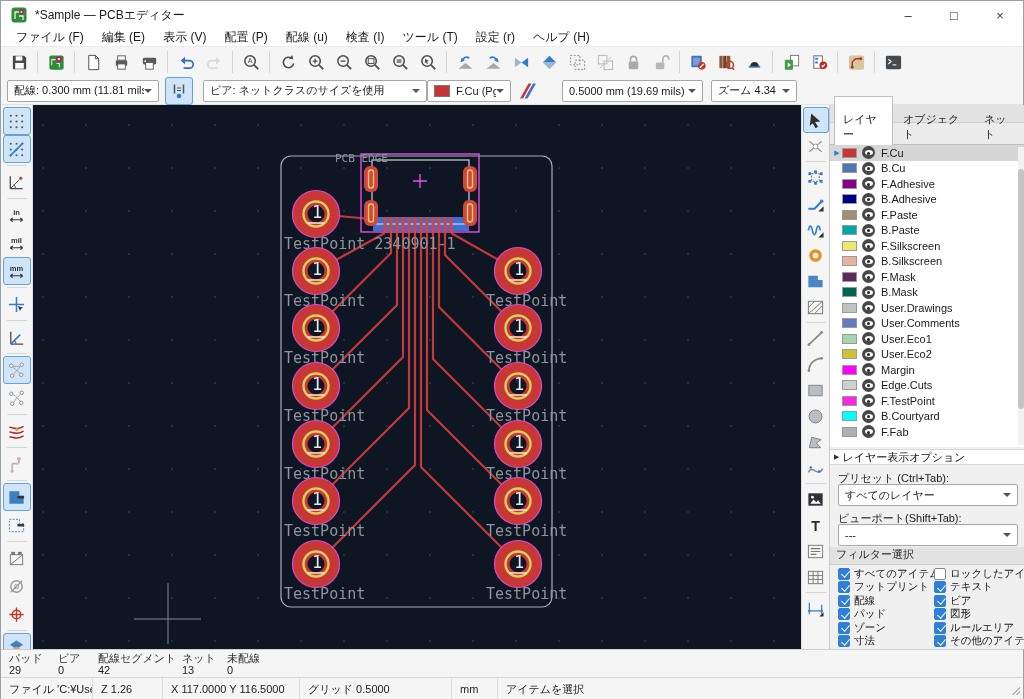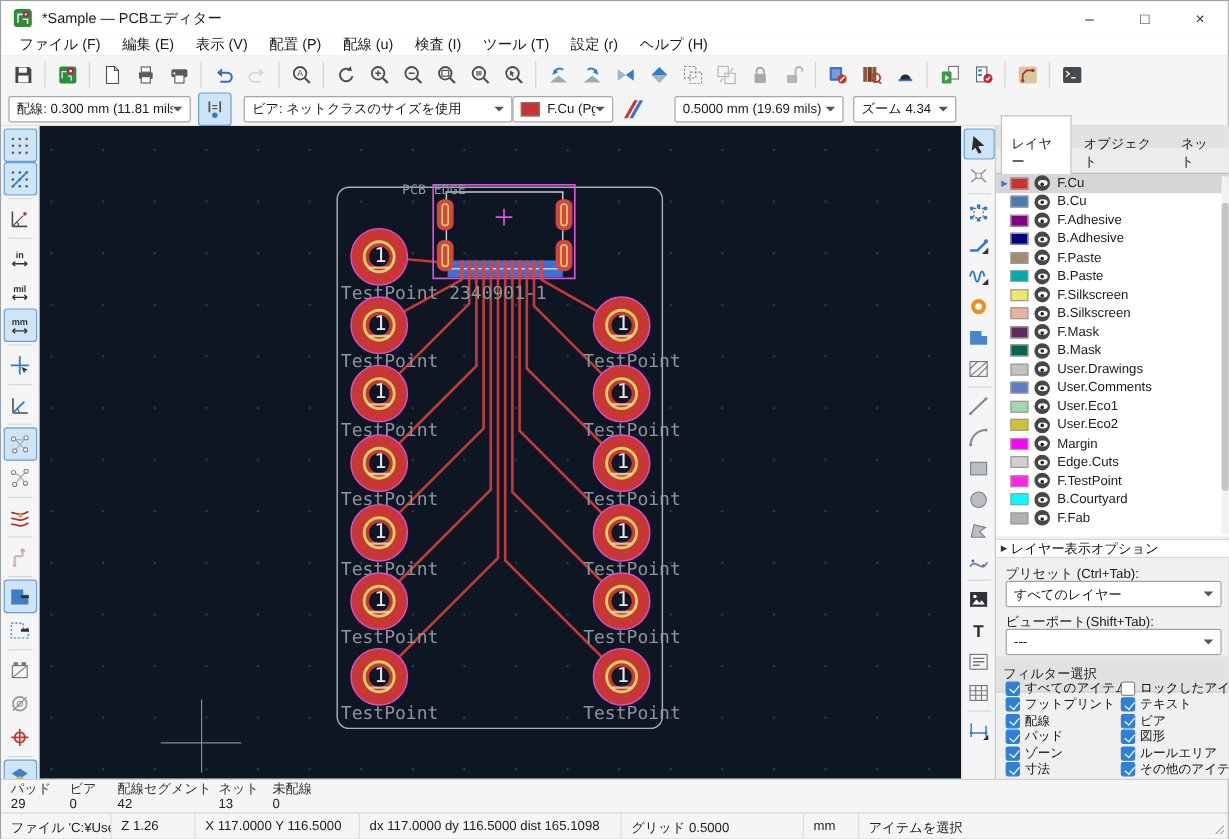--- a/index.html
+++ b/index.html
@@ -26,21 +26,21 @@
   .chev{margin-left:auto;width:0;height:0;border-left:4px solid transparent;border-right:4px solid transparent;border-top:4px solid #555;padding-left:0;flex:none}
   .sw{width:14px;height:10px;background:#c83434;border:1px solid #777;margin-right:6px;flex:none}
   
   #leftbar{position:absolute;left:0;top:104px;width:32px;height:544px;background:#f5f5f5;border-right:1px solid #e0e0e0;box-sizing:border-box;display:flex;flex-direction:column;align-items:center;padding-top:2px}
   #rightbar{position:absolute;left:800px;top:104px;width:28px;height:544px;background:#f5f5f5;border-left:1px solid #e0e0e0;box-sizing:border-box;display:flex;flex-direction:column;align-items:center;padding-top:2px}
   #rightbar .tb{width:24px;height:24px}
   
   #canvas{position:absolute;left:32px;top:104px;width:768px;height:544px;background:#22c55e}
   
   #panel{position:absolute;left:828px;top:104px;width:196px;height:544px;background:#f0f0f0;border-left:1px solid #c9c9c9;box-sizing:border-box;font-size:11px}
-  .caption{position:absolute;left:0;width:100%;height:30px;background:#e2e2e2;border-bottom:1px solid #cfcfcf;box-sizing:border-box;display:flex;align-items:center;padding-left:6px;color:#222}
+  .caption{position:absolute;left:0;width:100%;height:18px;background:#e2e2e2;border-bottom:1px solid #cfcfcf;box-sizing:border-box;display:flex;align-items:flex-start;padding-left:6px;color:#222}
   #tabs{position:absolute;left:0;top:18px;width:100%;height:22px;display:flex;align-items:flex-end;padding-left:4px;box-sizing:border-box;border-bottom:1px solid #bfbfbf;background:#ececec}
   .tab{padding:15px 8px 2px;border:1px solid transparent;border-bottom:none;color:#222;margin-right:1px}
   .tab.active{background:#fff;border-color:#bfbfbf;position:relative;top:1px;padding-bottom:3px}
   #layers{position:absolute;left:0;top:40px;width:100%;height:302px;background:#fff;overflow:hidden}
   .lrow{height:15.5px;display:flex;align-items:center;padding-left:2px}
   .lrow.sel{background:#d6d6d6}
   .larrow{width:10px;font-size:7px;color:#2e7dd1;text-align:center;flex:none}
   .lsw{width:15px;height:10px;border:1px solid #9a9a9a;margin-right:5px;flex:none;box-sizing:border-box}
   .eye{width:13px;height:13px;border-radius:50%;background:#474747;display:inline-block;position:relative;margin-right:6px;flex:none}
   .eye::before{content:"";position:absolute;left:2.5px;top:4px;width:8px;height:5px;background:#fff;border-radius:50%}
@@ -1034,20 +1034,19 @@
       </div>
       <div class="scol" style="width: 60px;">
         <span class="sl">未配線</span>
         <span class="sv">0</span>
       </div>
     </div>
   <div id="status2">
       <div class="scell" style="width: 92px;">ファイル 'C:¥Users...</div>
       <div class="scell" style="width: 70px;">Z 1.26</div>
       <div class="scell" style="width: 137px;">X 117.0000 Y 116.5000</div>
-      <div class="scell" style="width: 218px;">dx 117.0000  dy 116.5000  dist 165.1098</div>
       <div class="scell" style="width: 152px;">グリッド 0.5000</div>
       <div class="scell" style="width: 46px;">mm</div>
       <div class="scell" style="flex: 1 1 0%; border-right: none;">アイテムを選択</div>
     </div>
   <div class="grip"></div>
 
 </div>
 
 </body></html>

